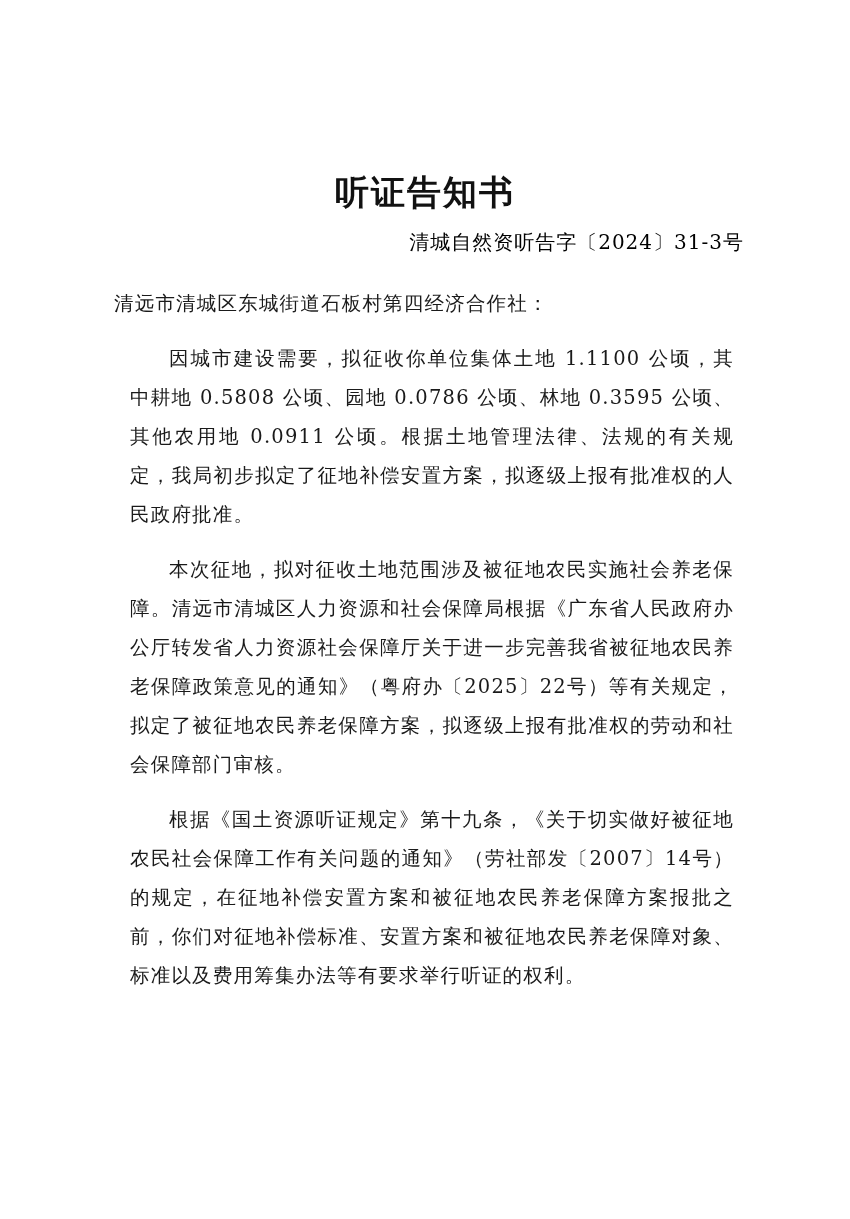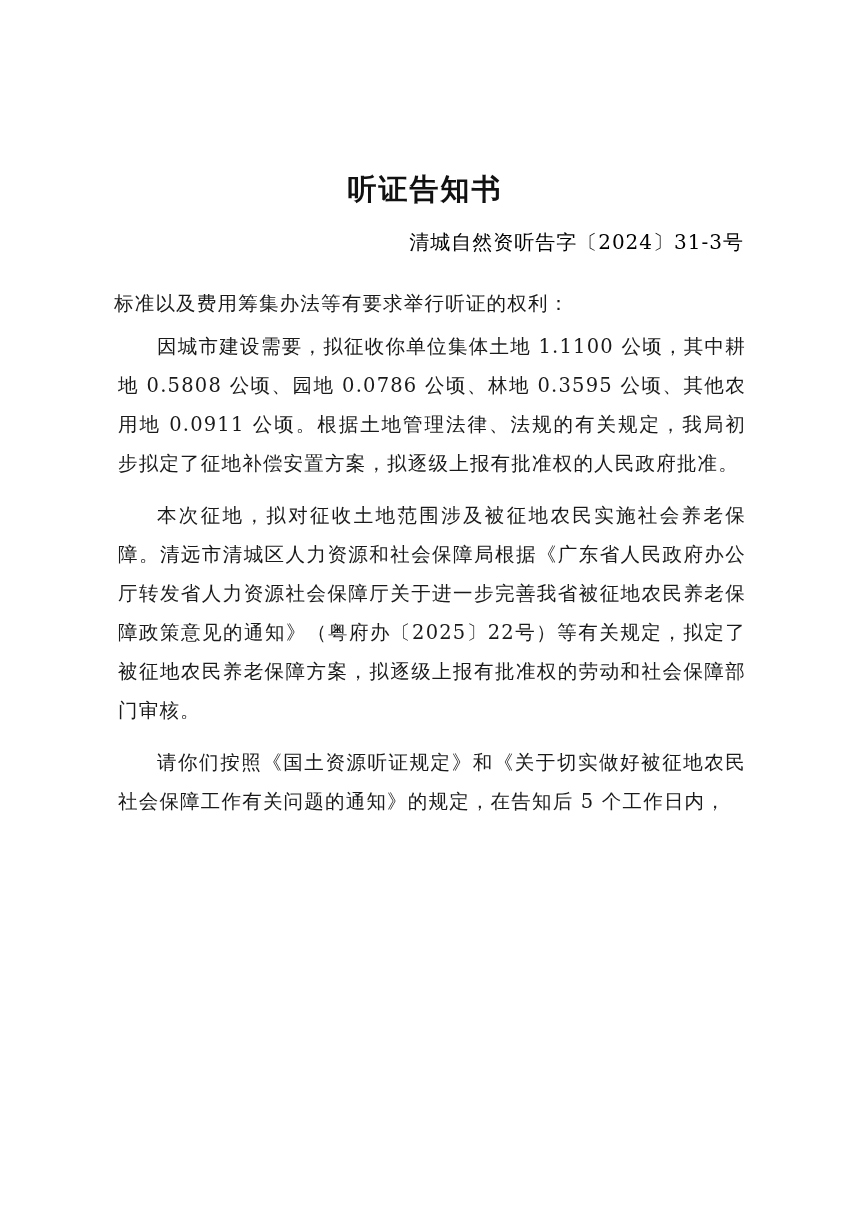--- a/index.html
+++ b/index.html
@@ -23,21 +23,21 @@
       height: 1219px;
       background: #ffffff;
     }
     .title {
       position: absolute;
       left: 0;
       width: 850px;
       top: 170px;
       text-align: center;
       font-family: "DejaVu Sans", "Liberation Sans", sans-serif;
-      font-size: 29px;
+      font-size: 34px;
       font-weight: bold;
       letter-spacing: 2px;
       color: #111;
     }
     .doc-number {
       position: absolute;
       right: 106px;
       top: 229px;
       font-size: 20px;
       letter-spacing: 1px;
@@ -51,39 +51,39 @@
       font-size: 19.5px;
       line-height: 39px;
       letter-spacing: 1.2px;
       text-align: justify;
     }
     .salutation {
       margin: 0;
       padding: 0;
     }
     .para {
-      margin: 4px;
+      margin: 16px;
       padding: 0;
       text-indent: 2em;
     }
     .para-gap {
       margin-top: 13px;
     }
   </style>
 </head>
 <body>
 
 <div class="page">
   <div class="title">听证告知书</div>
 
   <div class="doc-number">清城自然资听告字〔2024〕31-3号</div>
 
   <div class="body-text">
-    <p class="salutation">标准以及费用筹集办法等有要求举行听证的权利：</p>
+    <p class="salutation">清远市清城区东城街道石板村第四经济合作社：</p>
 
     <p class="para">因城市建设需要，拟征收你单位集体土地 1.1100 公顷，其中耕地 0.5808 公顷、园地 0.0786 公顷、林地 0.3595 公顷、其他农用地 0.0911 公顷。根据土地管理法律、法规的有关规定，我局初步拟定了征地补偿安置方案，拟逐级上报有批准权的人民政府批准。</p>
 
     <p class="para para-gap">本次征地，拟对征收土地范围涉及被征地农民实施社会养老保障。清远市清城区人力资源和社会保障局根据《广东省人民政府办公厅转发省人力资源社会保障厅关于进一步完善我省被征地农民养老保障政策意见的通知》（粤府办〔2025〕22号）等有关规定，拟定了被征地农民养老保障方案，拟逐级上报有批准权的劳动和社会保障部门审核。</p>
 
+    <p class="para para-gap">根据《国土资源听证规定》第十九条，《关于切实做好被征地农民社会保障工作有关问题的通知》（劳社部发〔2007〕14号）的规定，在征地补偿安置方案和被征地农民养老保障方案报批之前，你们对征地补偿标准、安置方案和被征地农民养老保障对象、标准以及费用筹集办法等有要求举行听证的权利。</p>
 
-    <p class="para para-gap">请你们按照《国土资源听证规定》和《关于切实做好被征地农民社会保障工作有关问题的通知》的规定，在告知后 5 个工作日内，</p>
   </div>
 </div>
 
 </body></html>

